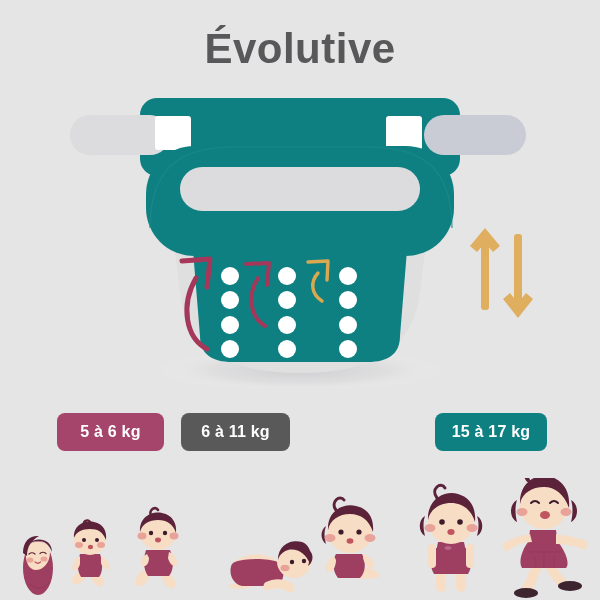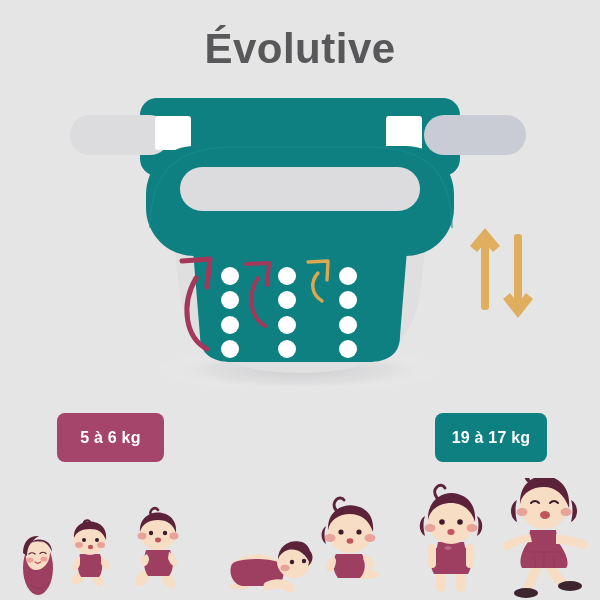--- a/index.html
+++ b/index.html
@@ -61,21 +61,21 @@
   .badges {
     position: absolute;
     left: 0;
     top: 413px;
     width: 600px;
     height: 52px;
   }
   .badge {
     position: absolute;
     top: 0;
-    height: 49px;
+    height: 38px;
     border-radius: 8px;
     display: flex;
     align-items: center;
     justify-content: center;
     color: #ffffff;
     font-size: 16px;
     font-weight: bold;
     letter-spacing: 0.2px;
     box-sizing: border-box;
     font-family: "Liberation Sans", sans-serif;
@@ -189,22 +189,25 @@
         <rect x="52" y="12" width="8" height="70" rx="3"></rect>
         <path d="M 56 96 L 41 77 L 48 71 L 56 81 L 64 71 L 71 77 Z"></path>
       </g>
     </svg>
   </div>
 
   <div class="badges">
     <div class="badge badge-0" style="background:#a5456b">
       <span>5 à 6 kg</span>
     </div>
+    <div class="badge badge-1" style="background:#595959">
+      <span>6 à 11 kg</span>
+    </div>
     <div class="badge badge-3" style="background:#0f8082">
-      <span>19 à 17 kg</span>
+      <span>15 à 17 kg</span>
     </div>
   </div>
 
   <div class="babies">
     <svg class="baby-svg" width="600" height="122" viewBox="0 0 600 122" xmlns="http://www.w3.org/2000/svg">
 
       <g transform="translate(22,62)">
         <ellipse cx="16" cy="28" rx="15" ry="27" fill="#9e3f62"></ellipse>
         <path d="M 4 12 C 6 -2, 26 -2, 28 12 C 28 24, 20 30, 14 30 C 7 30, 3 22, 4 12 Z" fill="#f7ddc4"></path>
         <path d="M 2 14 C 2 -4, 30 -6, 30 12 C 27 4, 22 1, 16 1 C 9 1, 4 5, 2 14 Z" fill="#5c2239"></path>

